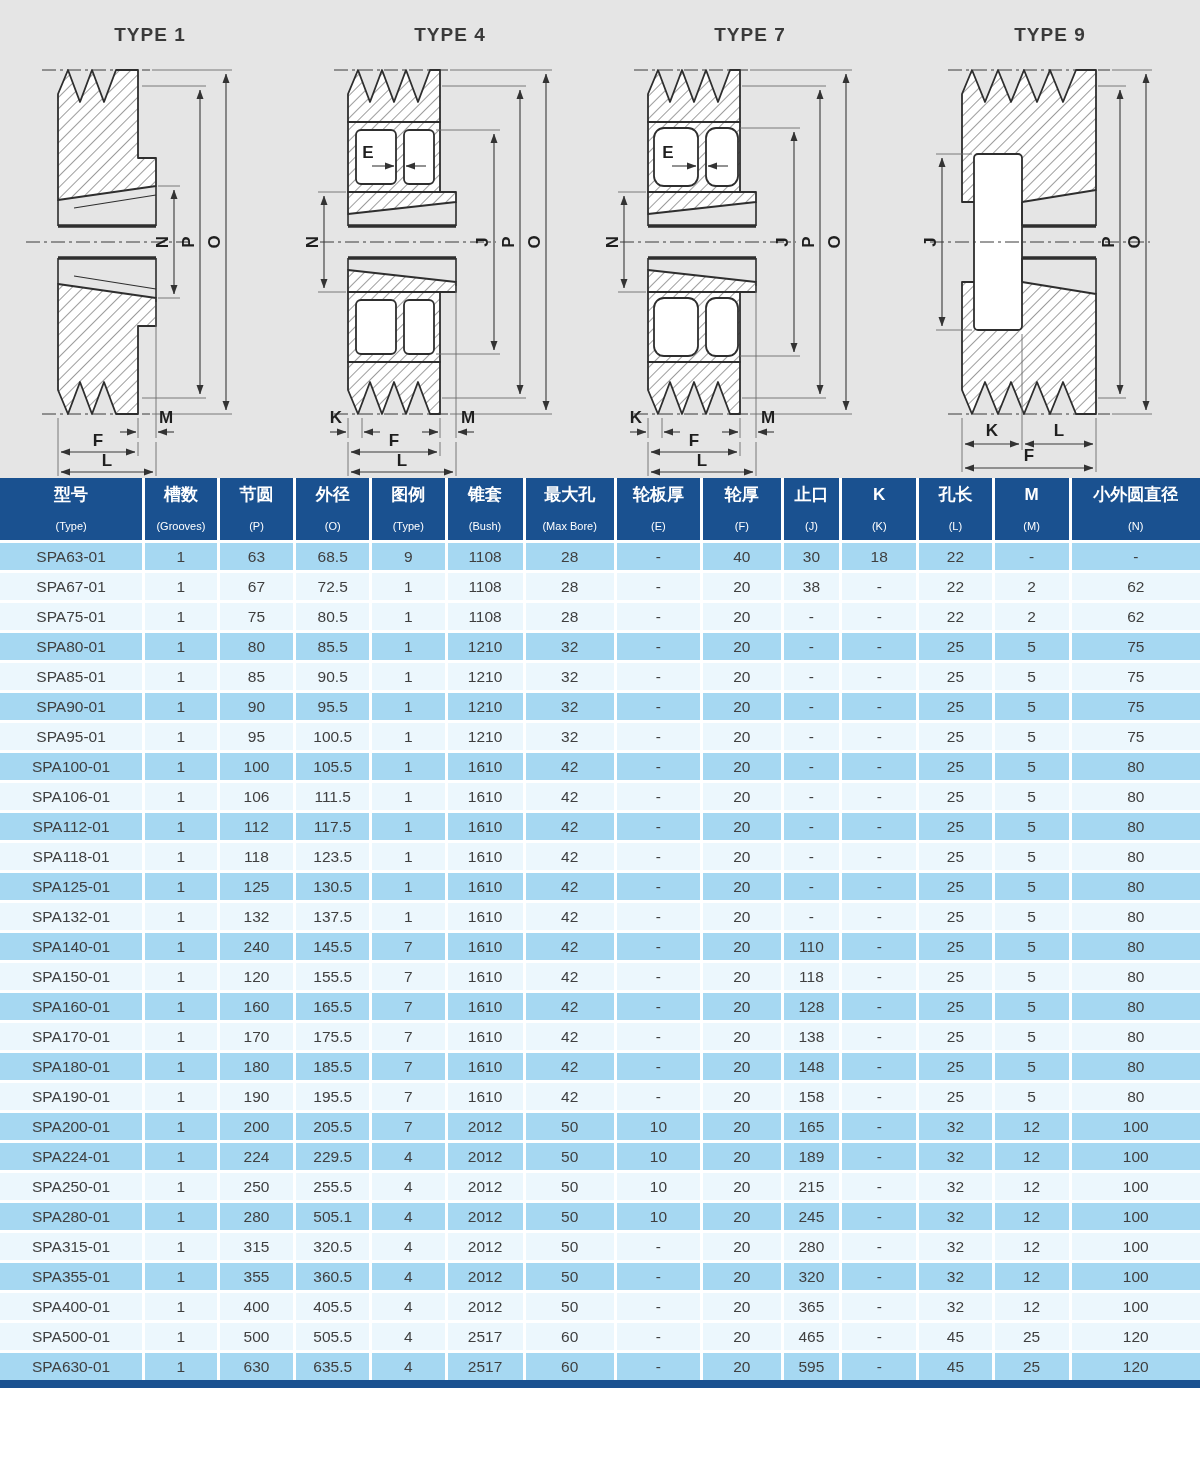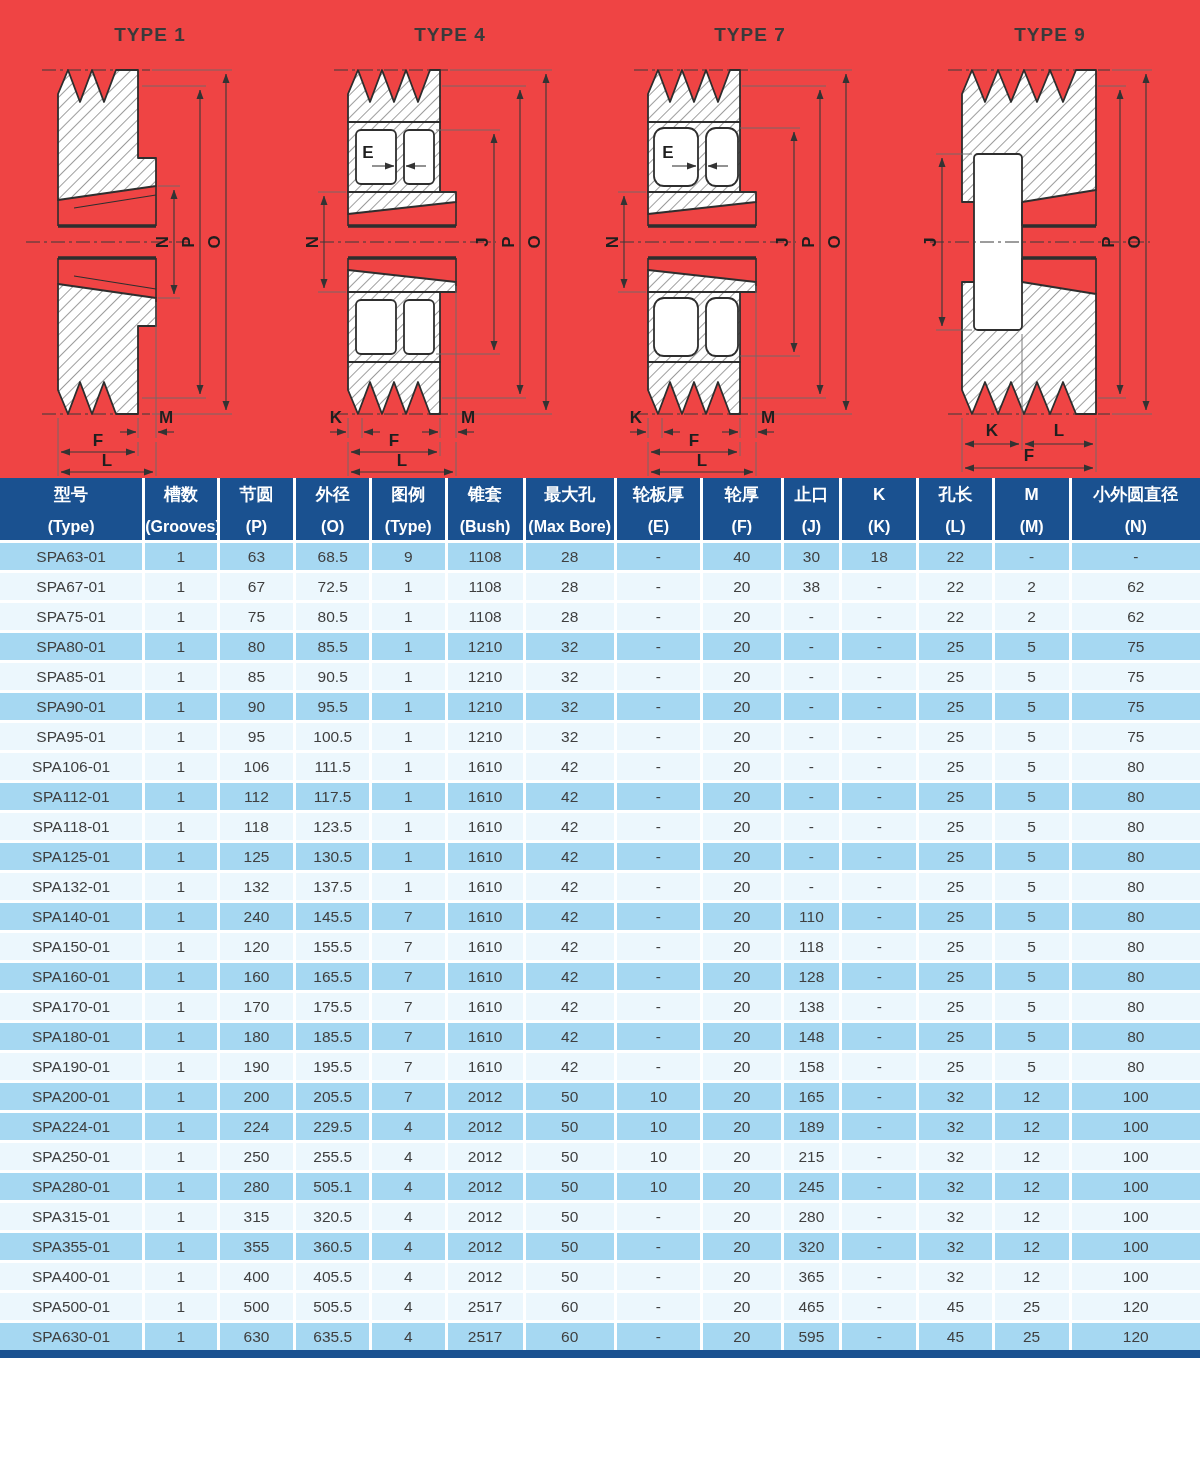--- a/index.html
+++ b/index.html
@@ -1,19 +1,19 @@
 <!DOCTYPE html>
 <html><head>
 <meta charset="utf-8">
 <style>
   html,body { margin:0; padding:0; background:#ffffff; }
   body { width:1200px; font-family:"Liberation Sans", sans-serif; }
 
   
-  .diagrams { display:flex; width:1200px; height:478px; background:#ef4444; }
+  .diagrams { display:flex; width:1200px; height:478px; background:#e5e5e5; }
   .diagram { width:300px; height:478px; display:flex; flex-direction:column; align-items:center; }
   .diagram-title { margin-top:24px; height:18px; font-size:19px; font-weight:bold; color:#3a3a3a;
                    letter-spacing:1px; text-align:center; }
   .diagram svg { display:block; margin-top:0px; }
 
   .blk  { fill:url(#hatch); stroke:#2e2e2e; stroke-width:1.8; stroke-linejoin:round; }
   .win  { fill:#ffffff; stroke:#2e2e2e; stroke-width:1.8; }
   .ln   { stroke:#2e2e2e; stroke-width:1.6; fill:none; }
   .thick{ stroke:#2e2e2e; stroke-width:3.6; fill:none; }
   .cl   { stroke:#3a3a3a; stroke-width:1; fill:none; stroke-dasharray:14 4 3 4; }
@@ -23,21 +23,21 @@
   .dboth{ marker-start:url(#arr); marker-end:url(#arr); }
   .dlab { font-family:"Liberation Sans", sans-serif; font-size:17px; font-weight:bold; fill:#1f1f1f; }
 
   
   table.spec { width:1200px; border-collapse:separate; border-spacing:0; table-layout:fixed; }
   table.spec th, table.spec td { text-align:center; vertical-align:middle; padding:0; }
   table.spec th { background:#1A5190; color:#ffffff; height:62px;
                   border-right:3px solid #fff; }
   table.spec th:last-child { border-right:none; }
   table.spec th .zh  { font-size:17px; font-weight:bold; line-height:20px; }
-  table.spec th .sub { font-size:16px; font-weight:bold; line-height:15px; margin-top:14px; }
+  table.spec th .sub { font-size:11px; font-weight:normal; line-height:15px; margin-top:14px; }
   table.spec td { height:27px; font-size:15.5px; color:#3f3f3f;
                   border-right:3px solid #fff; border-top:3px solid #fff; }
   table.spec td:last-child { border-right:none; }
   table.spec tbody tr.odd  td { background:#A6D8F2; }
   table.spec tbody tr.even td { background:#ECF7FD; }
   .bottom-bar { width:1200px; height:8px; background:#1A5190; }
 </style>
 </head>
 <body>
 
@@ -431,20 +431,36 @@
         <td>1210</td>
         <td>32</td>
         <td>-</td>
         <td>20</td>
         <td>-</td>
         <td>-</td>
         <td>25</td>
         <td>5</td>
         <td>75</td>
       </tr>
+      <tr class="odd">
+        <td>SPA100-01</td>
+        <td>1</td>
+        <td>100</td>
+        <td>105.5</td>
+        <td>1</td>
+        <td>1610</td>
+        <td>42</td>
+        <td>-</td>
+        <td>20</td>
+        <td>-</td>
+        <td>-</td>
+        <td>25</td>
+        <td>5</td>
+        <td>80</td>
+      </tr>
       <tr class="even">
         <td>SPA106-01</td>
         <td>1</td>
         <td>106</td>
         <td>111.5</td>
         <td>1</td>
         <td>1610</td>
         <td>42</td>
         <td>-</td>
         <td>20</td>

